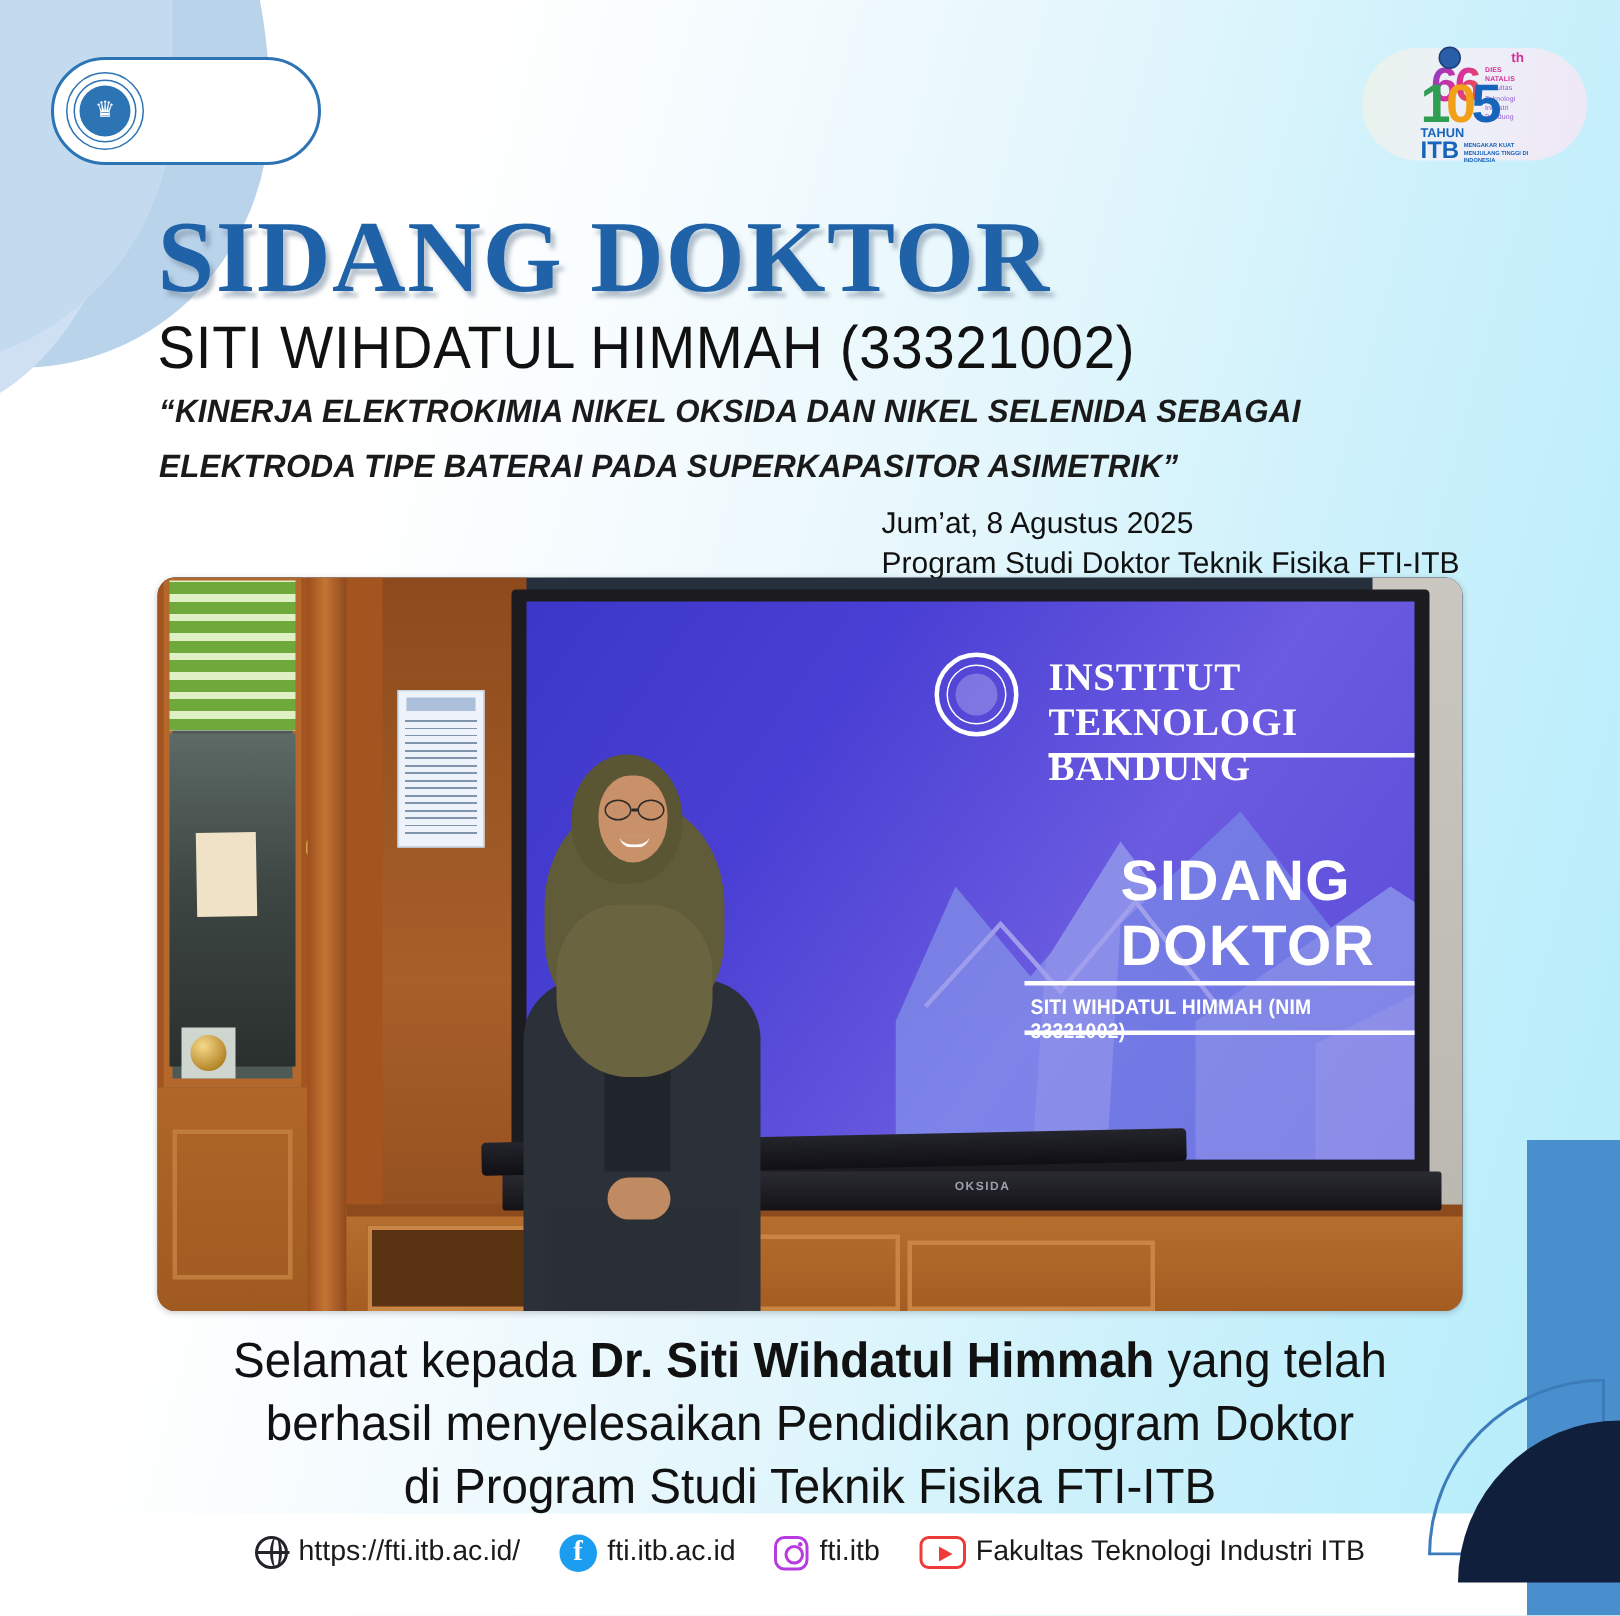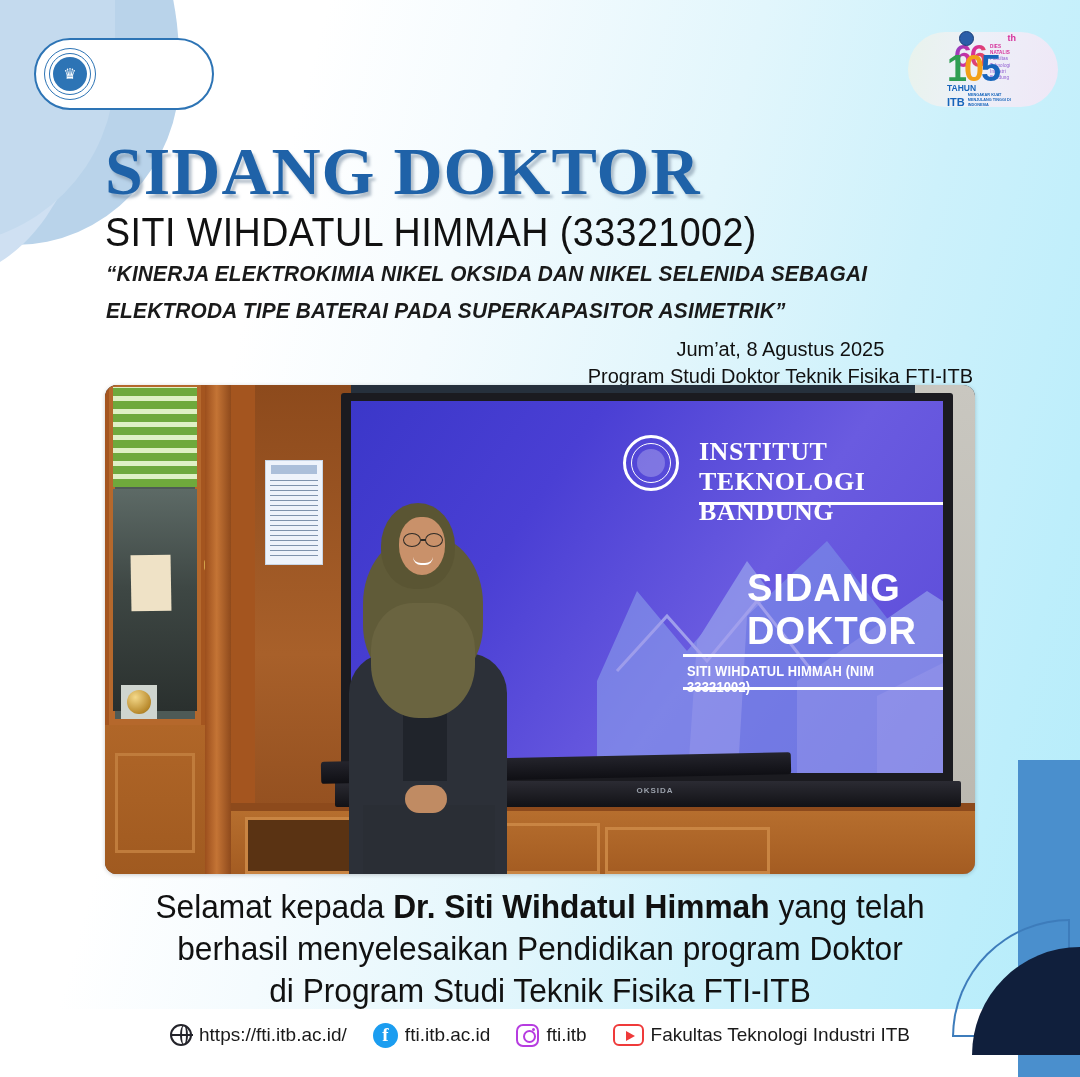--- a/index.html
+++ b/index.html
@@ -137,21 +137,21 @@
   }
   .badge105{ position:relative; width:72px; height:56px; color:#0f4c9c; }
   .b105-num{
     font-size:36px; font-weight:bold; line-height:1; letter-spacing:-3px;
     display:flex; align-items:flex-start;
   }
   .b105-1{ color:#2f9e52; }
   .b105-0{ color:#f2a018; }
   .b105-5{ color:#1765bb; }
   .b105-tahun{ font-size:8.5px; font-weight:bold; color:#1765bb; line-height:1.1; margin-top:-3px;}
-  .b105-itb{ font-size:11px; font-weight:bold; color:#1765bb; line-height:1; }
+  .b105-itb{ font-size:16px; font-weight:bold; color:#1765bb; line-height:1; }
   .b105-sub{ font-size:3.8px; font-weight:bold; color:#1765bb; line-height:1.25; }
   .b105-row{ display:flex; align-items:flex-end; gap:3px; }
 
   
   .wrap{ position:relative; z-index:3; }
 
   .title-main{
     position:absolute; left:105px; top:137px;
     font-family:"Liberation Serif", serif;
     font-size:68px; font-weight:bold; color:#1f62a8;
@@ -167,21 +167,21 @@
   }
   .thesis{
     position:absolute; left:106px; top:256px; width:820px;
     font-family:"Liberation Sans Narrow","Liberation Sans",sans-serif;
     font-size:21.5px; font-style:italic; font-weight:bold; color:#1a1a1a;
     line-height:1.72; letter-spacing:.2px;
     transform:scaleX(.97); transform-origin:left top;
   }
   .meta{
     position:absolute; right:107px; top:336px;
-    text-align:center; color:#111111;
+    text-align:left; color:#111111;
     font-size:20px; line-height:1.35;
   }
 
   
   .photo{
     position:absolute; left:105px; top:385px;
     width:870px; height:489px;
     border-radius:12px; overflow:hidden;
     background:#26303c; z-index:3;
     box-shadow:0 1px 4px rgba(0,0,0,.2);

